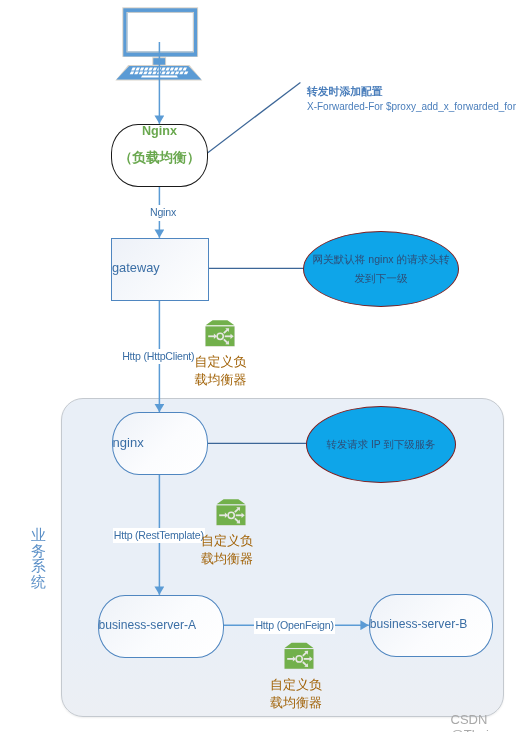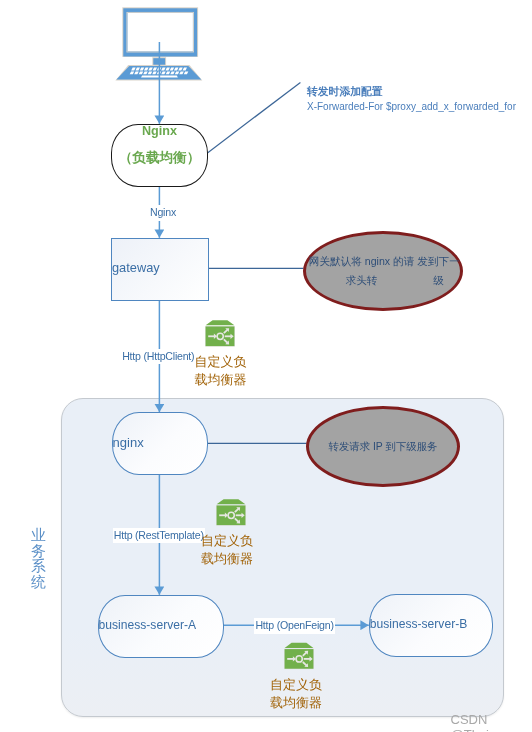--- a/index.html
+++ b/index.html
@@ -60,22 +60,22 @@
   #serverb-node{
     left:368.8px;top:593.9px;width:122px;height:61.3px;
     border:1.25px solid #4f86c0;border-radius:27px/30px;
     background:linear-gradient(135deg,#eef2f8 0%,#fbfcfe 55%,#ffffff 100%);
     color:#3a6ea5;font-size:12.1px;
   }
   #serverb-node span{position:relative;top:-1.5px;}
 
   
   .callout{position:absolute;display:flex;align-items:center;justify-content:center;
-           flex-direction:row;text-align:center;border:3px solid #7f1d1d;
-           border-radius:50%;background:#a3a3a3;color:#2e4e78;font-size:10.4px;
+           flex-direction:column;text-align:center;border:1px solid #7f1d1d;
+           border-radius:50%;background:#0ea5e9;color:#2e4e78;font-size:10.4px;
            line-height:19.5px;}
   #gateway-callout{left:303px;top:231px;width:154px;height:74px;font-size:10.6px;}
   #proxy-callout{left:306px;top:406px;width:148px;height:75px;}
 
   
   .edge-label{position:absolute;white-space:nowrap;color:#3a6ea5;font-size:10.6px;letter-spacing:-0.22px;
               background:#ffffff;padding:2.2px 1.2px;line-height:11px;}
 
   
   .lb-cap{position:absolute;white-space:nowrap;color:#a16207;font-size:13px;

